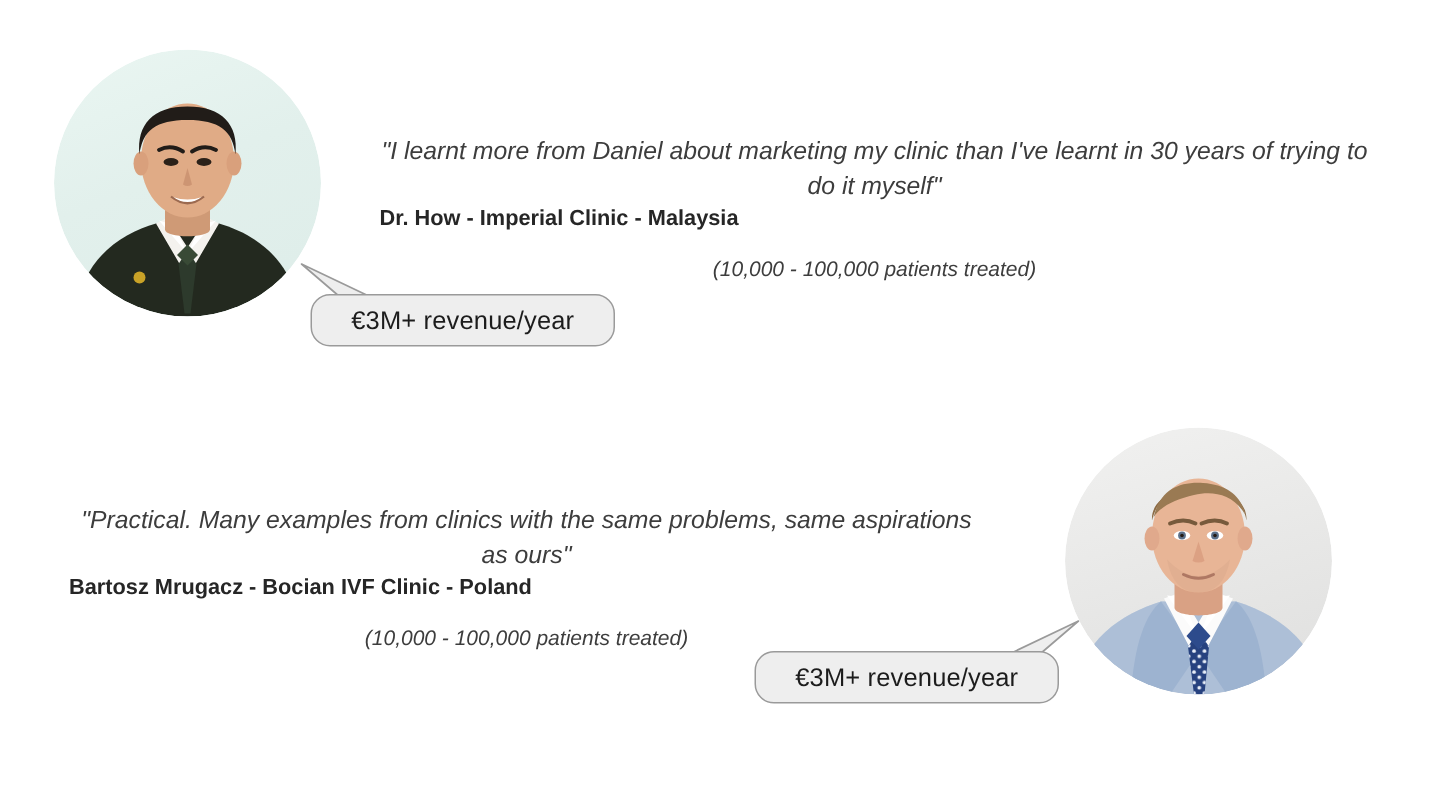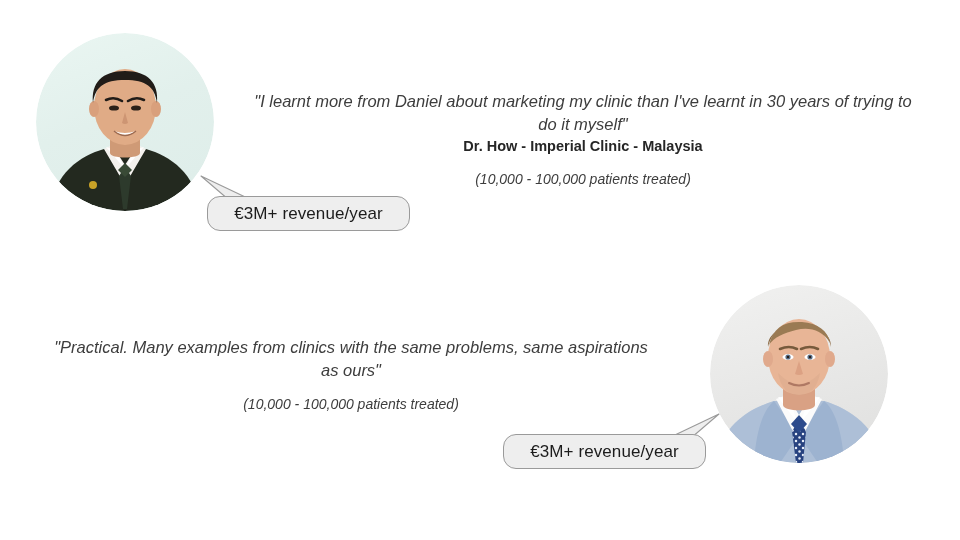--- a/index.html
+++ b/index.html
@@ -36,21 +36,20 @@
     line-height: 23px;
     color: #3d3d3d;
     text-align: center;
     margin: 0;
   }
   .attribution {
     font-weight: bold;
     font-size: 14.5px;
     line-height: 21px;
     color: #262626;
-    text-align: center;
     margin: 0;
   }
   .patients {
     font-style: italic;
     font-size: 14px;
     line-height: 21px;
     color: #3d3d3d;
     text-align: center;
     margin: 12px;
   }
@@ -156,20 +155,21 @@
       <path d="M11 8 L74 38 L46 38 Z" fill="#eeeeee" stroke="#9a9a9a" stroke-width="1.1" stroke-linejoin="round"></path>
       <path d="M40 34 L74 38 L46 38 Z" fill="#eeeeee" stroke="none"></path>
     </svg>
     <div class="callout-box">
       <span class="callout-label">€3M+ revenue/year</span>
     </div>
   </div>
 
   <div class="testimonial" id="testimonial-bart">
     <p class="quote">"Practical. Many examples from clinics with the same problems, same aspirations as ours"</p>
+    <p class="attribution">Bartosz Mrugacz - Bocian IVF Clinic - Poland</p>
     <p class="patients">(10,000 - 100,000 patients treated)</p>
   </div>
 
   <div class="callout" id="callout-bart">
     <svg class="callout-tail" viewBox="0 0 235 70">
       <path d="M224 8 L161 38 L189 38 Z" fill="#eeeeee" stroke="#9a9a9a" stroke-width="1.1" stroke-linejoin="round"></path>
       <path d="M195 34 L161 38 L189 38 Z" fill="#eeeeee" stroke="none"></path>
     </svg>
     <div class="callout-box">
       <span class="callout-label">€3M+ revenue/year</span>

